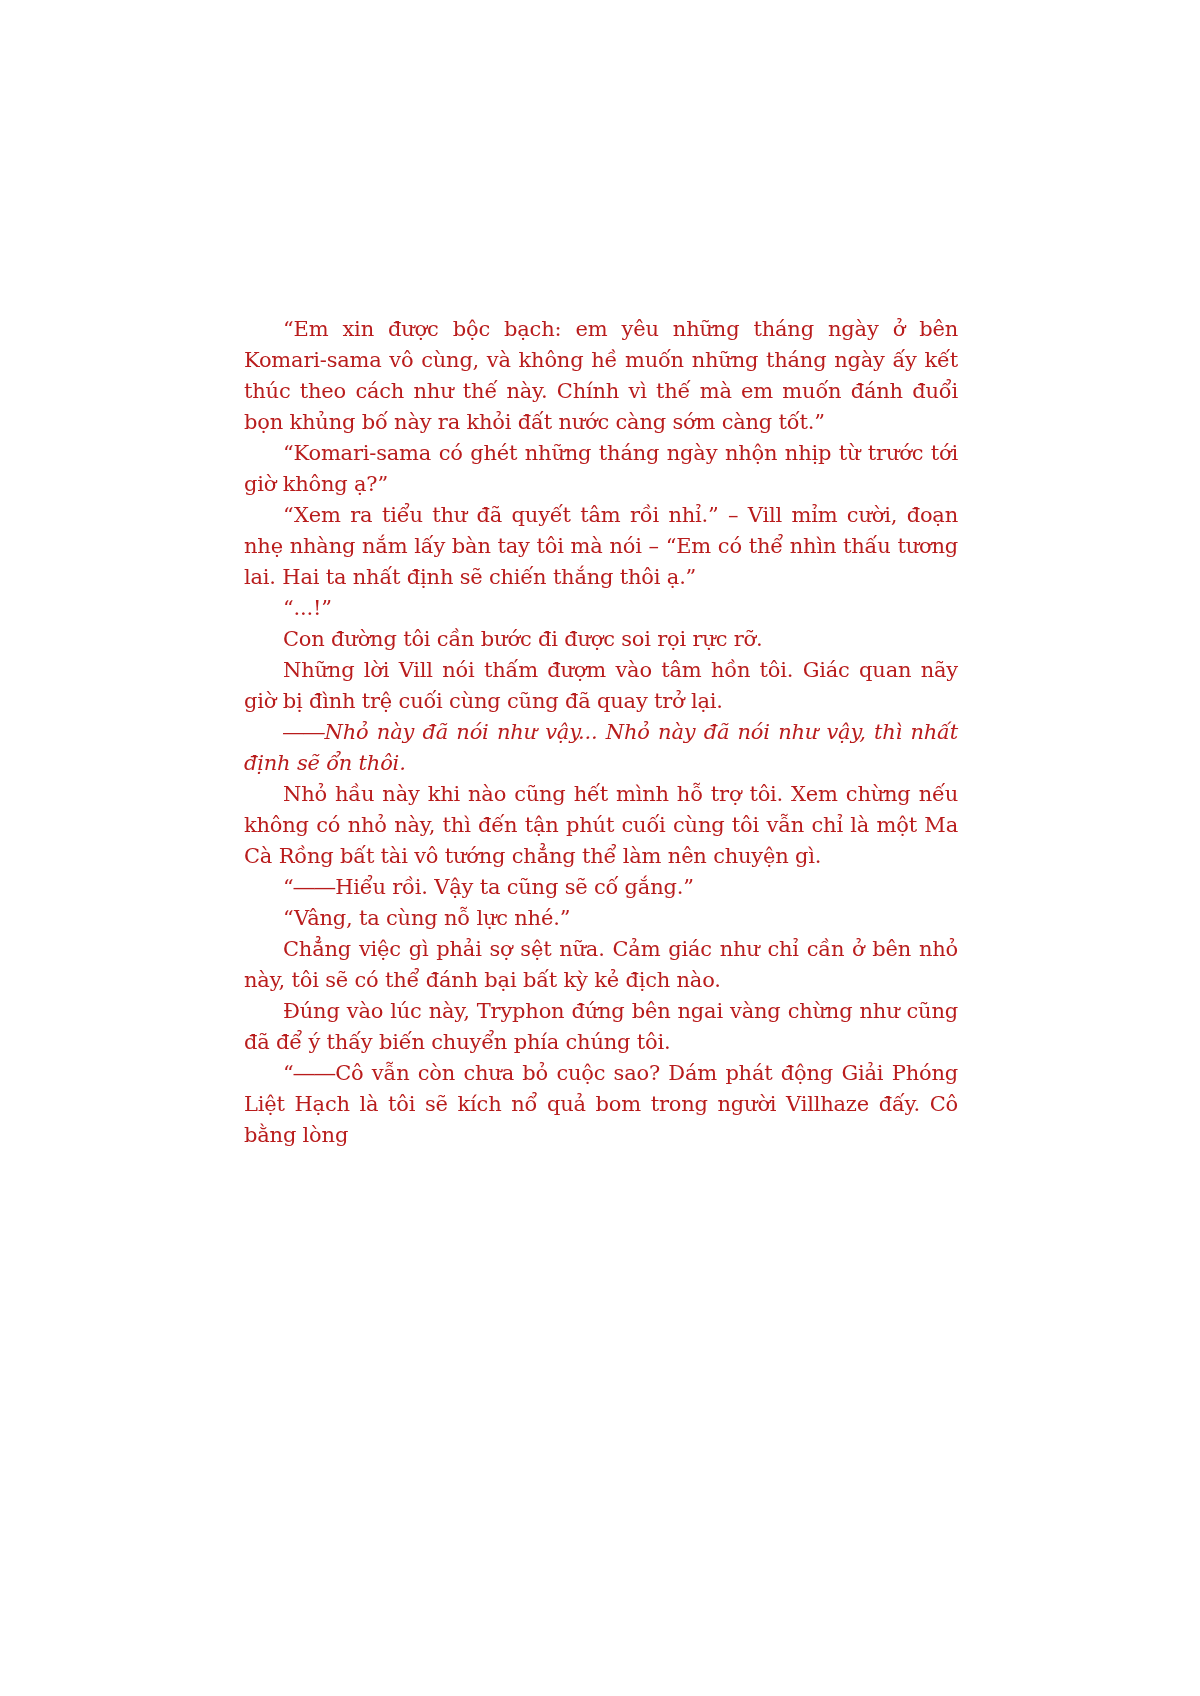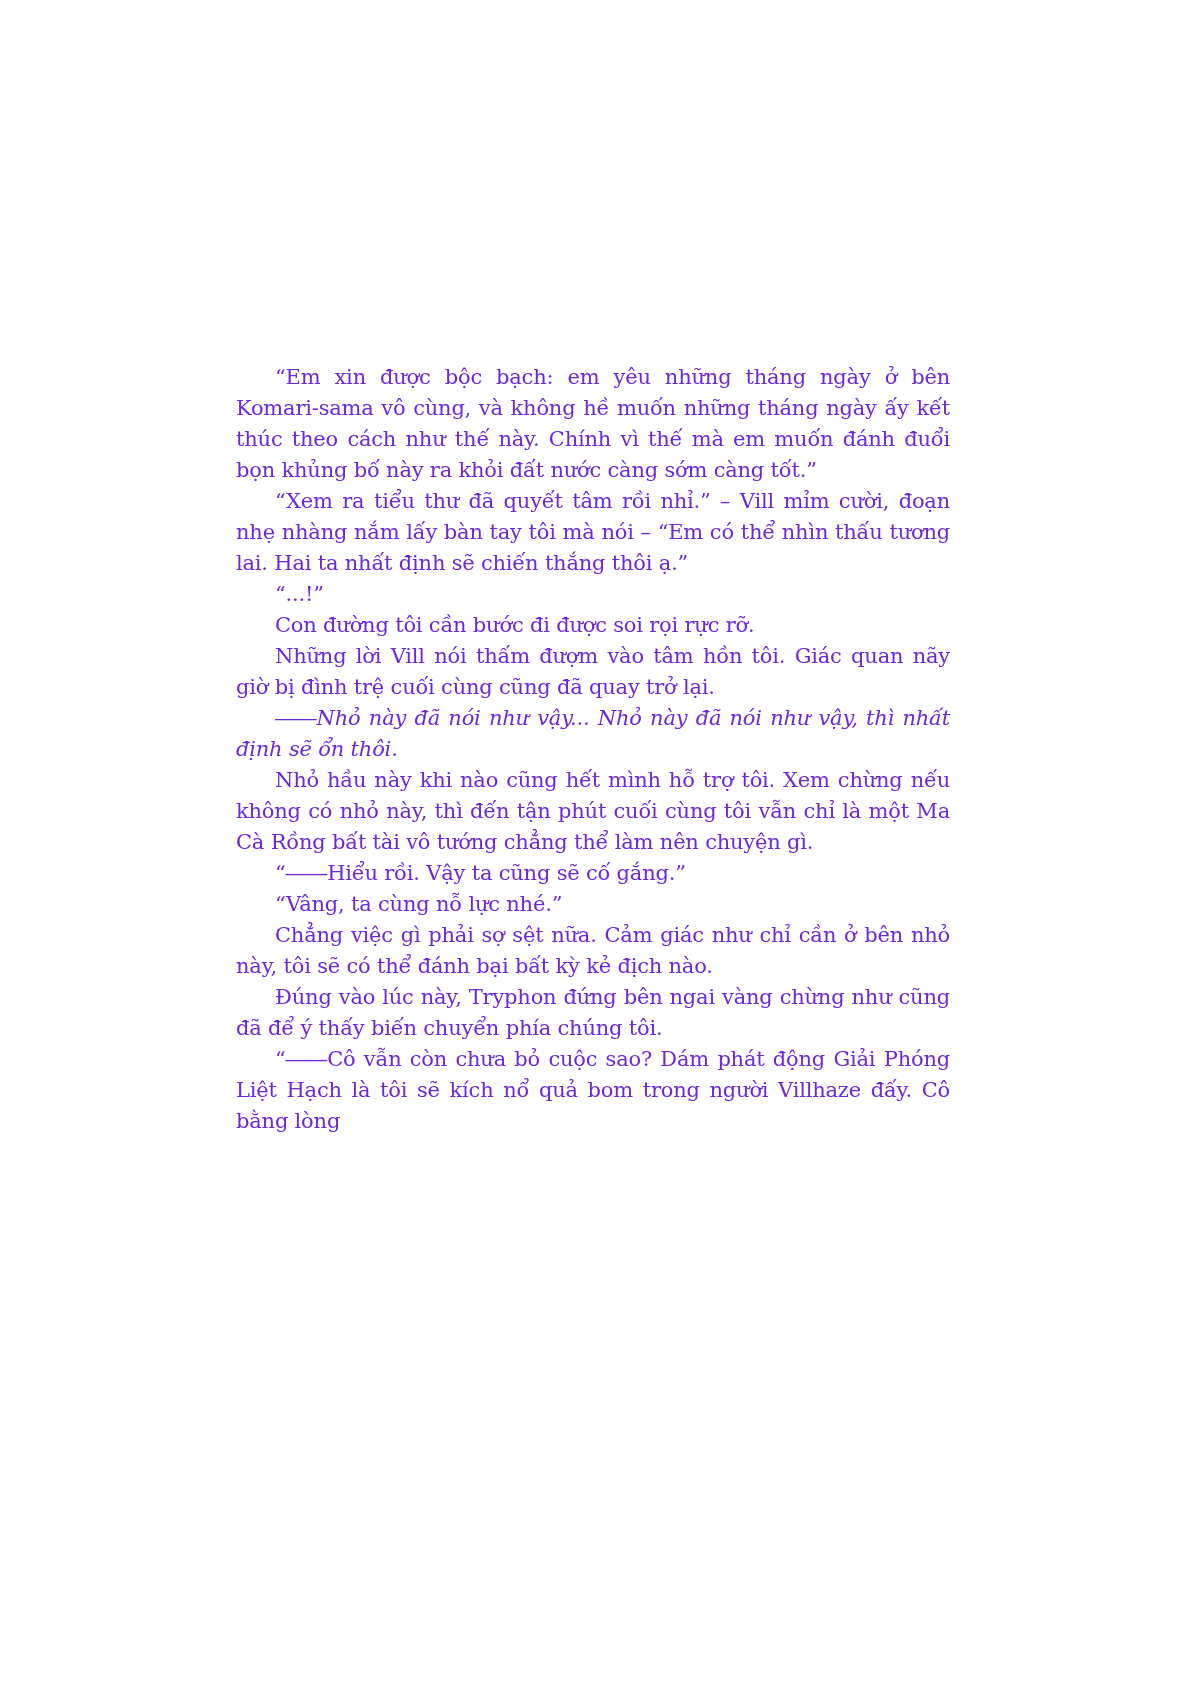--- a/index.html
+++ b/index.html
@@ -1,37 +1,37 @@
 <!DOCTYPE html>
 <html><head>
 <meta charset="utf-8">
 <style>
   html, body { margin: 0; padding: 0; background: #ffffff; }
   body { width: 1200px; height: 1696px; position: relative; overflow: hidden; }
   .page {
     position: absolute;
-    left: 236px;
+    left: 244px;
     top: 314px;
     width: 714px;
     font-family: "DejaVu Serif", "Liberation Serif", serif;
     font-size: 21px;
     line-height: 31px;
-    color: #6d28d9;
+    color: #b91c1c;
     text-align: justify;
     letter-spacing: -0.2px;
-    margin-top: 48px;
   }
   .p { margin: 0; text-indent: 39px; }
   .it { font-style: italic; }
 </style>
 </head>
 <body>
 
 <div class="page">
   <p class="p">“Em xin được bộc bạch: em yêu những tháng ngày ở bên Komari-sama vô cùng, và không hề muốn những tháng ngày ấy kết thúc theo cách như thế này. Chính vì thế mà em muốn đánh đuổi bọn khủng bố này ra khỏi đất nước càng sớm càng tốt.”</p>
+  <p class="p">“Komari-sama có ghét những tháng ngày nhộn nhịp từ trước tới giờ không ạ?”</p>
   <p class="p">“Xem ra tiểu thư đã quyết tâm rồi nhỉ.” – Vill mỉm cười, đoạn nhẹ nhàng nắm lấy bàn tay tôi mà nói – “Em có thể nhìn thấu tương lai. Hai ta nhất định sẽ chiến thắng thôi ạ.”</p>
   <p class="p">“...!”</p>
   <p class="p">Con đường tôi cần bước đi được soi rọi rực rỡ.</p>
   <p class="p">Những lời Vill nói thấm đượm vào tâm hồn tôi. Giác quan nãy giờ bị đình trệ cuối cùng cũng đã quay trở lại.</p>
   <p class="p it">――Nhỏ này đã nói như vậy... Nhỏ này đã nói như vậy, thì nhất định sẽ ổn thôi.</p>
   <p class="p">Nhỏ hầu này khi nào cũng hết mình hỗ trợ tôi. Xem chừng nếu không có nhỏ này, thì đến tận phút cuối cùng tôi vẫn chỉ là một Ma Cà Rồng bất tài vô tướng chẳng thể làm nên chuyện gì.</p>
   <p class="p">“――Hiểu rồi. Vậy ta cũng sẽ cố gắng.”</p>
   <p class="p">“Vâng, ta cùng nỗ lực nhé.”</p>
   <p class="p">Chẳng việc gì phải sợ sệt nữa. Cảm giác như chỉ cần ở bên nhỏ này, tôi sẽ có thể đánh bại bất kỳ kẻ địch nào.</p>
   <p class="p">Đúng vào lúc này, Tryphon đứng bên ngai vàng chừng như cũng đã để ý thấy biến chuyển phía chúng tôi.</p>

